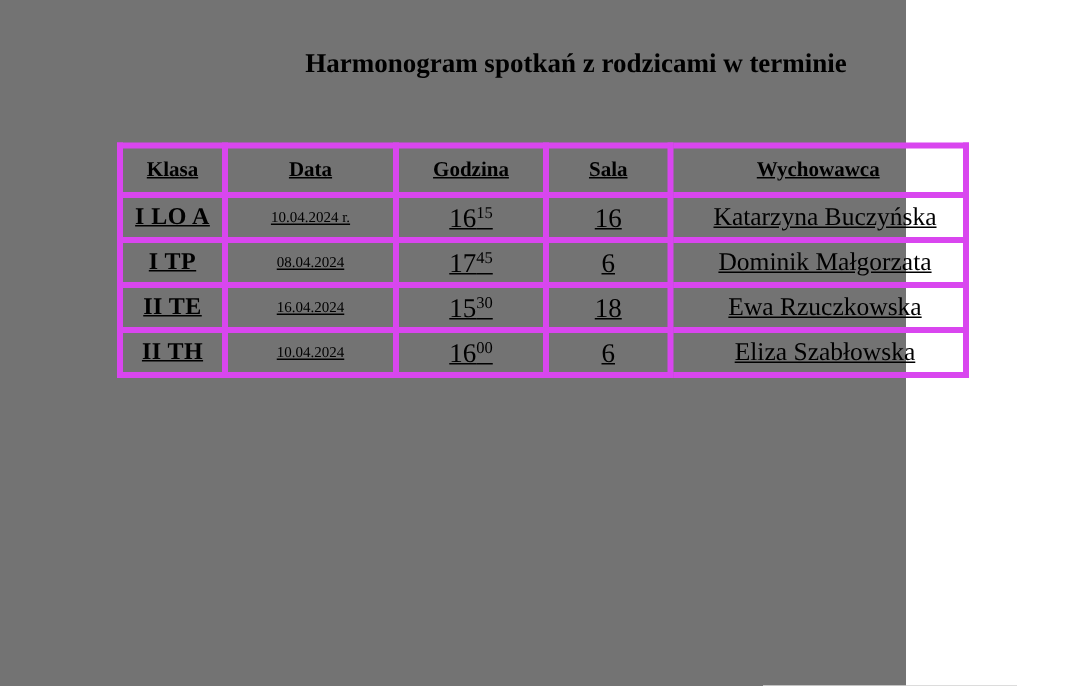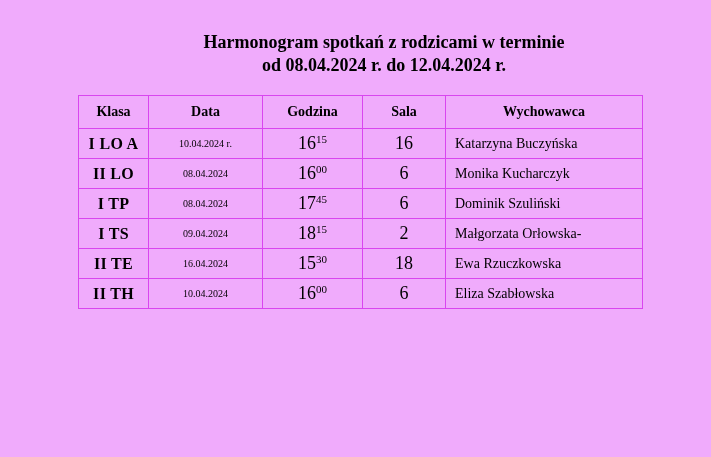--- a/index.html
+++ b/index.html
@@ -4,69 +4,69 @@
 <style>
   * { box-sizing: border-box; }
   html, body {
     margin: 0; padding: 0;
     width: 711px; height: 457px;
     overflow: hidden;
     background: #ffffff;
     color: #000000;
     font-family: "Liberation Serif", "DejaVu Serif", serif;
   }
-  .page { position: relative; width: 711px; height: 457px; background: #f0abfc; }
+  .page { position: relative; width: 604px; height: 457px; background: #737373; }
 
   .title-block {
     position: absolute;
     top: 31px; left: 57px; width: 654px;
     text-align: center;
     font-weight: bold;
     font-size: 18px;
     line-height: 23px;
   }
 
   table.schedule {
     position: absolute;
     left: 78px; top: 95px;
     width: 564px;
     border-collapse: collapse;
     table-layout: fixed;
   }
   .schedule th, .schedule td {
-    border: 1px solid #d946ef;
+    border: 4px solid #d946ef;
     padding: 0;
     text-align: center;
     vertical-align: middle;
     overflow: hidden;
     white-space: nowrap;
+    text-decoration: underline;
   }
   .schedule thead tr { height: 33px; }
   .schedule tbody tr { height: 30px; }
   .schedule th { font-weight: bold; font-size: 14px; }
   td.c-klasa { font-weight: bold; font-size: 16px; letter-spacing: 0.3px; margin-left: 24px; }
   td.c-data  { font-size: 10px; }
   td.c-godzina { font-size: 18px; }
   td.c-godzina sup {
     font-size: 11px;
     line-height: 0;
     vertical-align: 6px;
     letter-spacing: 0;
   }
   td.c-sala { font-size: 18px; }
-  td.c-wych { font-size: 14px; text-align: left; padding-left: 9px; }
+  td.c-wych { font-size: 17px; text-align: center; padding-left: 9px; }
 </style>
 </head>
 <body>
 
 <div class="page">
 
   <div class="title-block">
     <div>Harmonogram spotkań z rodzicami w terminie</div>
-    <div>od 08.04.2024 r. do 12.04.2024 r.</div>
   </div>
 
   <table class="schedule">
     <colgroup>
       <col style="width:70px">
       <col style="width:114px">
       <col style="width:100px">
       <col style="width:83px">
       <col style="width:197px">
     </colgroup>
@@ -81,39 +81,25 @@
     </thead>
     <tbody>
       <tr>
         <td class="c-klasa">I LO A</td>
         <td class="c-data">10.04.2024 r.</td>
         <td class="c-godzina"><span>16</span><sup>15</sup></td>
         <td class="c-sala">16</td>
         <td class="c-wych">Katarzyna Buczyńska</td>
       </tr>
       <tr>
-        <td class="c-klasa">II LO</td>
-        <td class="c-data">08.04.2024</td>
-        <td class="c-godzina"><span>16</span><sup>00</sup></td>
-        <td class="c-sala">6</td>
-        <td class="c-wych">Monika Kucharczyk</td>
-      </tr>
-      <tr>
         <td class="c-klasa">I TP</td>
         <td class="c-data">08.04.2024</td>
         <td class="c-godzina"><span>17</span><sup>45</sup></td>
         <td class="c-sala">6</td>
-        <td class="c-wych">Dominik Szuliński</td>
-      </tr>
-      <tr>
-        <td class="c-klasa">I TS</td>
-        <td class="c-data">09.04.2024</td>
-        <td class="c-godzina"><span>18</span><sup>15</sup></td>
-        <td class="c-sala">2</td>
-        <td class="c-wych">Małgorzata Orłowska-</td>
+        <td class="c-wych">Dominik Małgorzata</td>
       </tr>
       <tr>
         <td class="c-klasa">II TE</td>
         <td class="c-data">16.04.2024</td>
         <td class="c-godzina"><span>15</span><sup>30</sup></td>
         <td class="c-sala">18</td>
         <td class="c-wych">Ewa Rzuczkowska</td>
       </tr>
       <tr>
         <td class="c-klasa">II TH</td>

